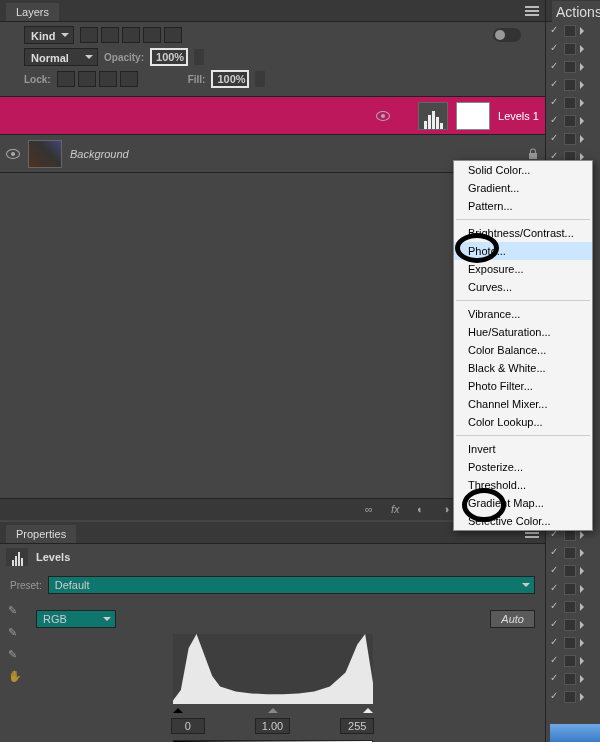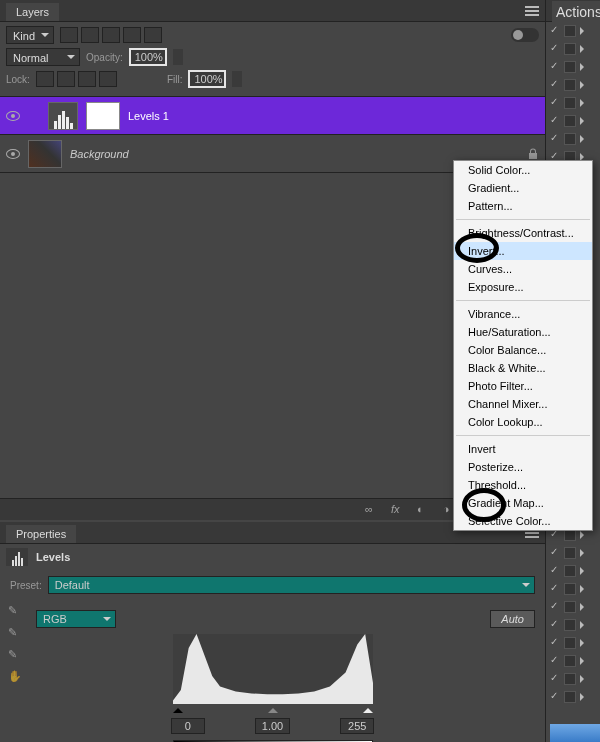--- a/index.html
+++ b/index.html
@@ -3,37 +3,37 @@
 <meta charset="utf-8">
 <style>
 * { margin: 0; padding: 0; box-sizing: border-box; font-family: Tahoma, Arial, sans-serif; font-size: 11px; }
 body { background: #454545; color: #ccc; width: 600px; height: 742px; overflow: hidden; position: relative; }
 
 .panel-header { background: #383838; height: 22px; display: flex; align-items: center; padding: 0 6px; border-bottom: 1px solid #222; gap: 21px; }
 .panel-tab { background: #454545; padding: 3px 10px; margin-right: 4px; color: #ddd; position: relative; top: 1px; }
 .panel-menu { margin-left: auto; width: 14px; height: 10px; background: linear-gradient(#bbb 0 2px, transparent 2px 4px, #bbb 4px 6px, transparent 6px 8px, #bbb 8px 10px); cursor: pointer; }
 
 .layers-panel { width: 545px; height: 522px; background: #454545; }
-.layers-controls { padding: 4px 6px; }
+.layers-controls { padding: 4px 24px; font-weight: bold; }
 .row { display: flex; align-items: center; gap: 6px; margin-bottom: 4px; }
 .dropdown { background: #393939; border: 1px solid #222; padding: 2px 18px 2px 6px; color: #ddd; position: relative; display: inline-block; height: 18px; line-height: 14px; }
 .dropdown::after { content: ''; position: absolute; right: 4px; top: 6px; border: 4px solid transparent; border-top-color: #ccc; }
 .filter-icons { display: flex; gap: 3px; }
 .filter-icon { width: 18px; height: 16px; background: #3a3a3a; border: 1px solid #222; }
 .filter-toggle { width: 28px; height: 14px; background: #333; border-radius: 7px; position: relative; margin-left: auto; }
 .filter-toggle::after { content: ''; position: absolute; width: 10px; height: 10px; background: #999; border-radius: 50%; top: 2px; left: 2px; }
 .label { color: #999; font-size: 10px; }
 .pct-field { background: #393939; border: 2px solid #e5e5e5; padding: 1px 4px; width: 38px; display: inline-block; }
 .tiny-arrow { width: 10px; height: 16px; background: #3a3a3a; }
 .lock-icons { display: flex; gap: 3px; }
 .lock-icon { width: 18px; height: 16px; background: #3a3a3a; border: 1px solid #222; }
 
 .layer-list { border-top: 1px solid #222; }
 .layer-row { display: flex; align-items: center; height: 38px; border-bottom: 1px solid #222; padding: 0 6px; gap: 8px; }
-.layer-row.selected { background: #6d28d9; color: #fff; }
+.layer-row.selected { background: #be185d; color: #fff; justify-content: flex-end; }
 .eye { width: 14px; height: 10px; border: 1px solid #aaa; border-radius: 50%; position: relative; }
 .eye::after { content: ''; position: absolute; width: 4px; height: 4px; background: #aaa; border-radius: 50%; top: 2px; left: 4px; }
 .layer-thumb { width: 34px; height: 28px; background: #222; border: 1px solid #666; }
 .layer-thumb.bg { background: linear-gradient(45deg,#503020 0%,#333 60%,#447 100%); }
 .layer-adj-icon { width: 30px; height: 28px; background: #4a4a4a; display: flex; align-items: flex-end; justify-content: center; gap: 1px; border: 1px solid #666; }
 .layer-adj-icon span { display: block; width: 3px; background: #eee; }
 .layer-adj-icon span:nth-child(1){height:8px}.layer-adj-icon span:nth-child(2){height:14px}.layer-adj-icon span:nth-child(3){height:18px}.layer-adj-icon span:nth-child(4){height:12px}.layer-adj-icon span:nth-child(5){height:6px}
 .layer-mask { width: 34px; height: 28px; background: #fff; border: 1px solid #888; }
 .lock-pad { width: 12px; height: 12px; margin-left: auto; opacity: .6; }
 .lock-pad svg { width: 100%; height: 100%; }
@@ -413,23 +413,23 @@
     </div>
   <div class="blue-bar"></div>
 </div>
 
 <div class="context-menu" id="ctx-menu">
     <div class="menu-item">Solid Color...</div>
     <div class="menu-item">Gradient...</div>
     <div class="menu-item">Pattern...</div>
     <div class="menu-sep"></div>
     <div class="menu-item">Brightness/Contrast...</div>
-    <div class="menu-item hover">Invert...</div>
+    <div class="menu-item hover">Photo...</div>
+    <div class="menu-item">Exposure...</div>
     <div class="menu-item">Curves...</div>
-    <div class="menu-item">Exposure...</div>
     <div class="menu-sep"></div>
     <div class="menu-item">Vibrance...</div>
     <div class="menu-item">Hue/Saturation...</div>
     <div class="menu-item">Color Balance...</div>
     <div class="menu-item">Black &amp; White...</div>
     <div class="menu-item">Photo Filter...</div>
     <div class="menu-item">Channel Mixer...</div>
     <div class="menu-item">Color Lookup...</div>
     <div class="menu-sep"></div>
     <div class="menu-item">Invert</div>

